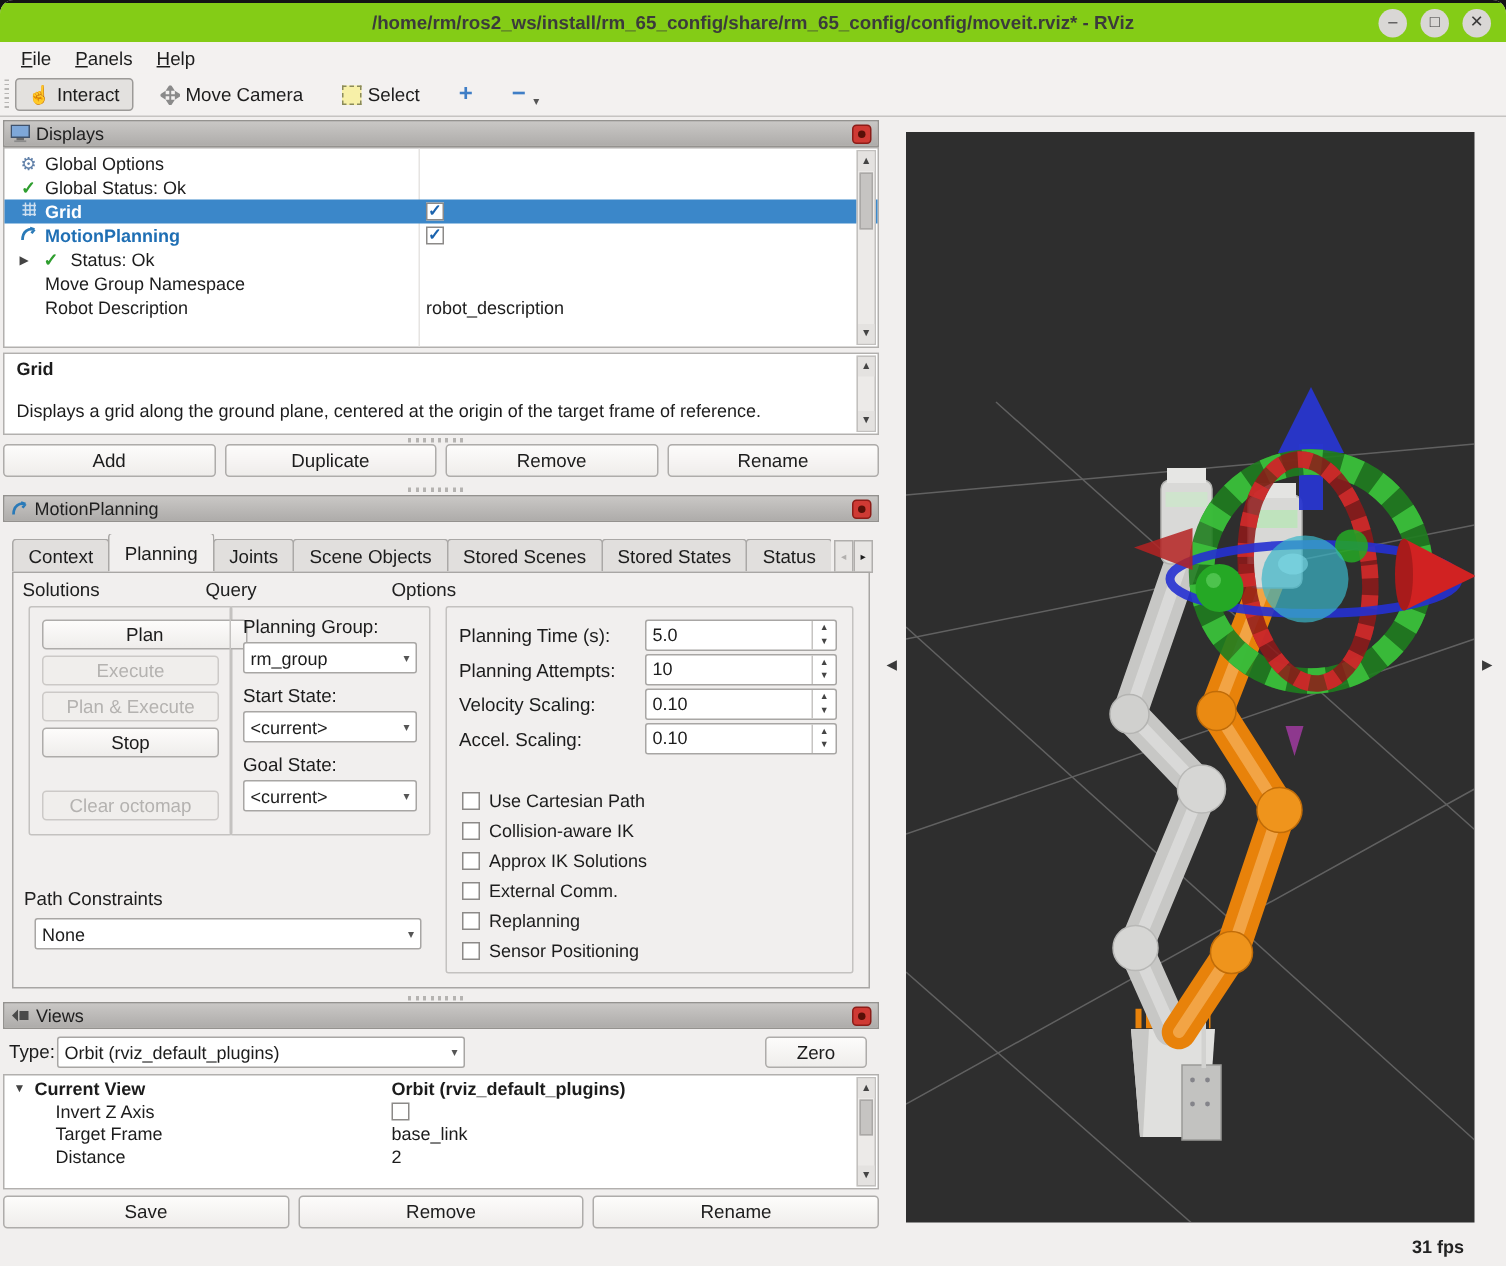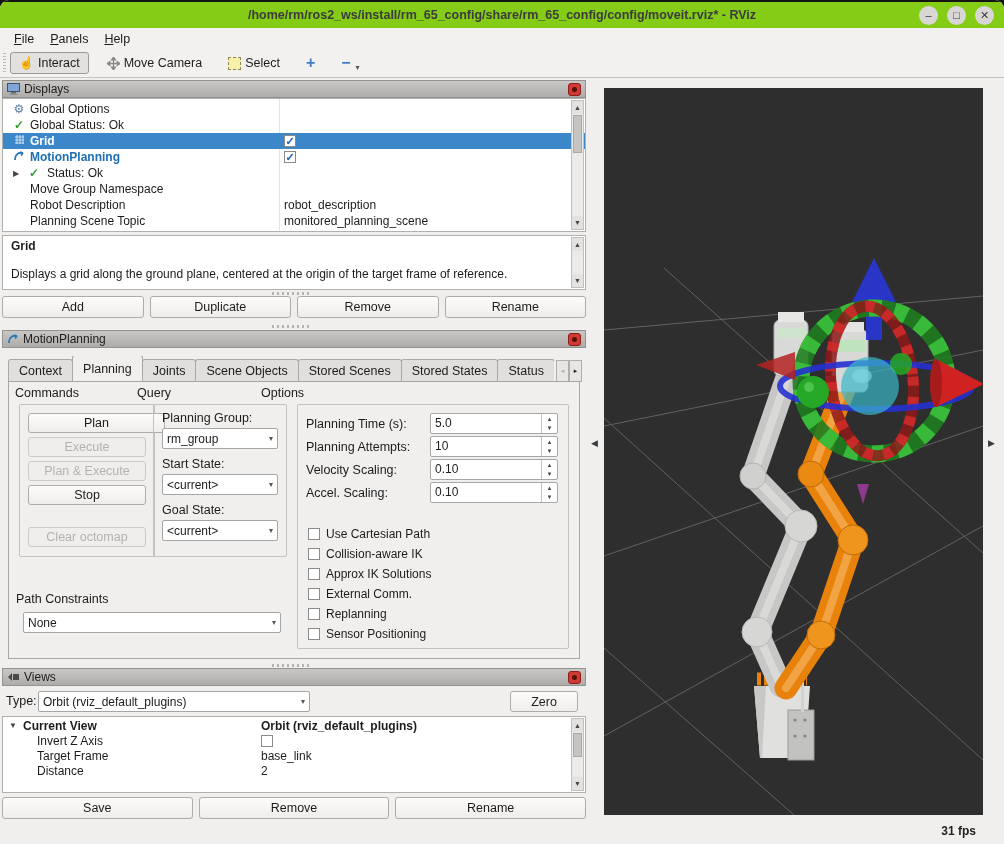--- a/index.html
+++ b/index.html
@@ -196,24 +196,20 @@
         <span class="green-check" style="position:absolute;left:26px;">✓</span>
         <span style="position:absolute;left:44px;">Status: Ok</span>
       </div>
       <div class="tree-row">
         <span class="tree-label">Move Group Namespace</span>
       </div>
       <div class="tree-row">
         <span class="tree-label">Robot Description</span>
         <span class="tree-value">robot_description</span>
       </div>
-      <div class="tree-row">
-        <span class="tree-label">Planning Scene Topic</span>
-        <span class="tree-value">monitored_planning_scene</span>
-      </div>
       <div class="sbar" style="right:1px;top:1px;bottom:1px;">
         <div class="sb-arrow">▲</div>
         <div class="sb-thumb" style="height:36px;"></div>
         <div class="sb-arrow" style="position:absolute;bottom:0;left:0;right:0;">▼</div>
       </div>
     </div>
   </div>
 
   <div class="whitebox abs" style="left:2px;top:235px;width:584px;height:55px;padding:3px 8px;">
     <div class="bold">Grid</div>
@@ -252,21 +248,21 @@
       <div class="tab">Stored Scenes</div>
       <div class="tab">Stored States</div>
       <div class="tab" style="max-width:46px;overflow:hidden;">Status</div>
     </div>
     <div class="tab-scroll">
       <div class="tsbtn" style="color:#b2b0ae;">◂</div>
       <div class="tsbtn">▸</div>
     </div>
 
     <div class="abs" style="left:6px;top:51px;width:572px;height:278px;border:1px solid #a8a6a4;background:#f1efee;box-sizing:border-box;">
-      <span class="sect-label" style="left:6px;top:4px;">Commands</span>
+      <span class="sect-label" style="left:6px;top:4px;">Solutions</span>
       <span class="sect-label" style="left:128px;top:4px;">Query</span>
       <span class="sect-label" style="left:252px;top:4px;">Options</span>
 
       <div class="gbox" style="left:10px;top:22px;width:136px;height:153px;">
         <div class="btn btn-u" style="position:absolute;left:8px;top:8px;width:137px;height:20px;">Plan</div>
         <div class="btn disabled" style="position:absolute;left:8px;top:32px;width:118px;height:20px;">Execute</div>
         <div class="btn disabled" style="position:absolute;left:8px;top:56px;width:118px;height:20px;">Plan &amp; Execute</div>
         <div class="btn btn-u" style="position:absolute;left:8px;top:80px;width:118px;height:20px;">Stop</div>
         <div class="btn disabled" style="position:absolute;left:8px;top:122px;width:118px;height:20px;">Clear octomap</div>
       </div>

